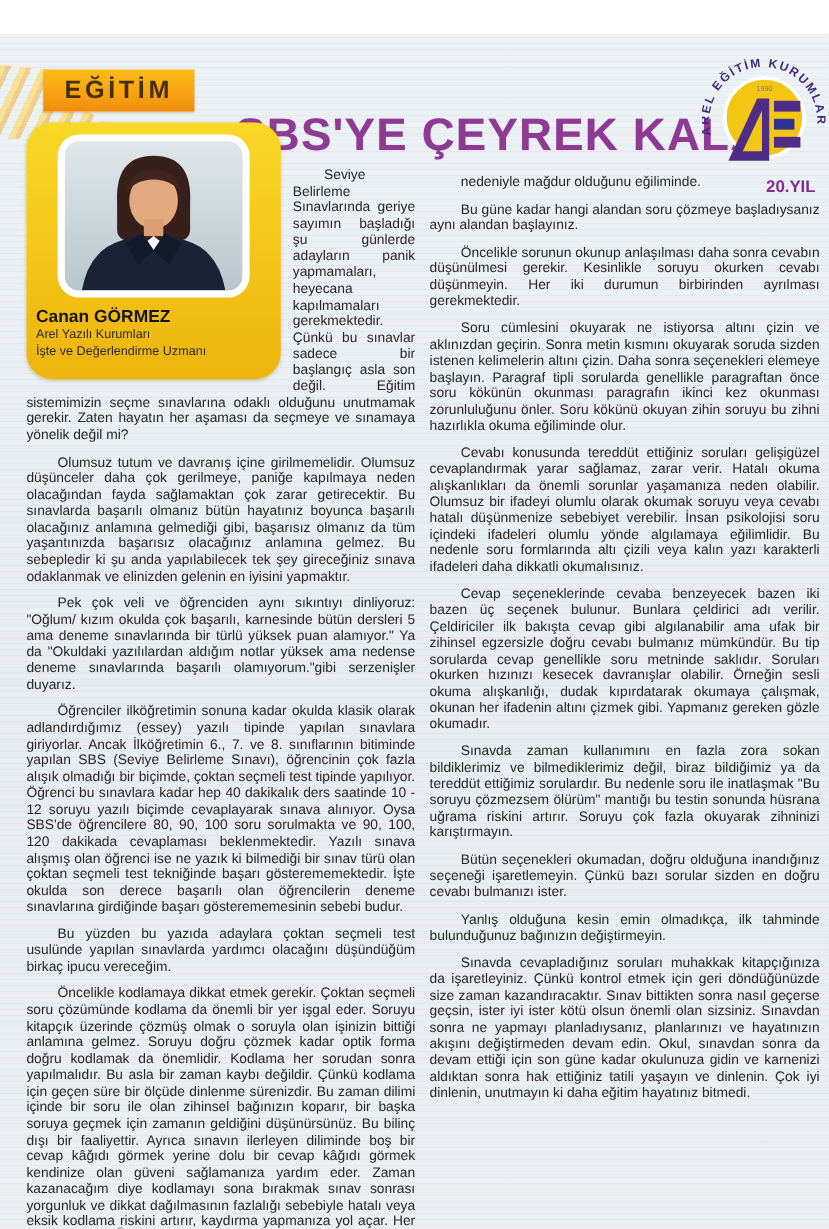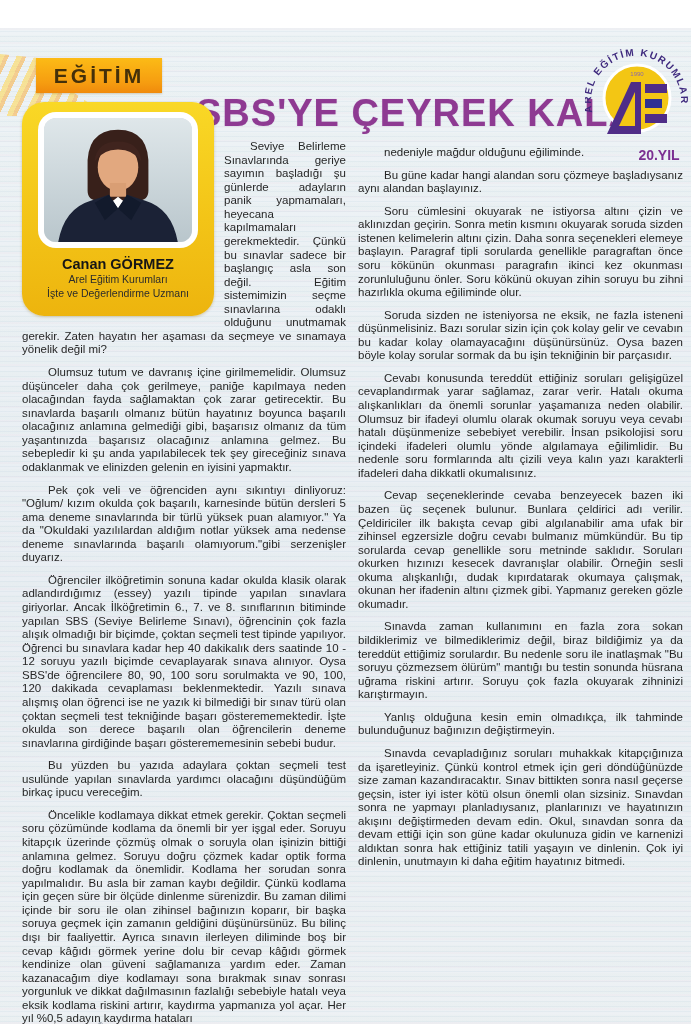--- a/index.html
+++ b/index.html
@@ -35,23 +35,23 @@
 
   .columns { position:absolute; top:60px; left:22px; width:661px; bottom:42px; display:flex; gap:12px; }
   .col { font-size:11.5px; line-height:1.18; text-align:justify; }
   .col-left  { width:324px; }
   .col-right { width:325px; padding-top:58px; }
   .col p { margin:0 0 9px 0; text-indent:26px; }
   .col-left > p:nth-of-type(1) { margin-top:52px; }
 
   
   .author-card {
-    float:left; width:192px; height:214px; margin:14px 10px 8px 0;
+    float:left; width:212px; height:214px; margin:14px 10px 8px 0;
     background:linear-gradient(180deg,#f9d826 0%, #f3c417 55%, #edb40e 100%);
-    border-radius:22px; padding:10px 8px 5px; text-align:center;
+    border-radius:22px; padding:10px 8px 5px; 
     box-shadow:0 1px 3px rgba(140,100,0,.3);
   }
   .photo-frame { background:#fff; border-radius:18px; width:160px; height:136px; margin:0 auto 7px; padding:6px; }
   .photo { width:100%; height:100%; border-radius:12px; overflow:hidden; background:#cfd8dd; }
   .photo svg { display:block; width:100%; height:100%; }
   .author-name { font-size:14.5px; font-weight:bold; color:#161616; line-height:1.25; text-indent:0; }
   .author-org  { font-size:10.5px; color:#2c2c2c; line-height:1.3; }
   .author-role { font-size:10.5px; color:#2c2c2c; line-height:1.3; }
 
   .footer { position:absolute; left:36px; bottom:16px; font-size:12.5px; color:#5d6b78; letter-spacing:.5px;text-align:center; }
@@ -112,41 +112,42 @@
               <path d="M50,44 Q52,24 73,24 Q94,24 96,44 Q88,32 73,32 Q58,32 50,44 Z" fill="#40241e"></path>
               <rect x="65" y="66" width="16" height="14" fill="#d99e74"></rect>
               <path d="M73,80 L54,96 L92,96 Z" fill="#ffffff"></path>
               <path d="M14,126 Q20,92 46,84 L64,78 L73,92 L82,78 L100,84 Q126,92 132,126 Z" fill="#1b2236"></path>
               <path d="M64,78 L73,92 L60,104 L50,86 Z" fill="#121a2c"></path>
               <path d="M82,78 L73,92 L86,104 L96,86 Z" fill="#121a2c"></path>
             </svg>
           </div>
         </div>
         <div class="author-name">Canan GÖRMEZ</div>
-        <div class="author-org">Arel Eğitim Kurumları</div>
+        <div class="author-org">Arel Yazılı Kurumları</div>
         <div class="author-role">İşte ve Değerlendirme Uzmanı</div>
       </div>
 
     <p>Seviye Belirleme Sınavlarında geriye sayımın başladığı şu günlerde adayların panik yapmamaları, heyecana kapılmamaları gerekmektedir. Çünkü bu sınavlar sadece bir başlangıç asla son değil. Eğitim sistemimizin seçme sınavlarına odaklı olduğunu unutmamak gerekir. Zaten hayatın her aşaması da seçmeye ve sınamaya yönelik değil mi?</p>
         <p>Olumsuz tutum ve davranış içine girilmemelidir. Olumsuz düşünceler daha çok gerilmeye, paniğe kapılmaya neden olacağından fayda sağlamaktan çok zarar getirecektir. Bu sınavlarda başarılı olmanız bütün hayatınız boyunca başarılı olacağınız anlamına gelmediği gibi, başarısız olmanız da tüm yaşantınızda başarısız olacağınız anlamına gelmez. Bu sebepledir ki şu anda yapılabilecek tek şey gireceğiniz sınava odaklanmak ve elinizden gelenin en iyisini yapmaktır.</p>
         <p>Pek çok veli ve öğrenciden aynı sıkıntıyı dinliyoruz: "Oğlum/ kızım okulda çok başarılı, karnesinde bütün dersleri 5 ama deneme sınavlarında bir türlü yüksek puan alamıyor." Ya da "Okuldaki yazılılardan aldığım notlar yüksek ama nedense deneme sınavlarında başarılı olamıyorum."gibi serzenişler duyarız.</p>
         <p>Öğrenciler ilköğretimin sonuna kadar okulda klasik olarak adlandırdığımız (essey) yazılı tipinde yapılan sınavlara giriyorlar. Ancak İlköğretimin 6., 7. ve 8. sınıflarının bitiminde yapılan SBS (Seviye Belirleme Sınavı), öğrencinin çok fazla alışık olmadığı bir biçimde, çoktan seçmeli test tipinde yapılıyor. Öğrenci bu sınavlara kadar hep 40 dakikalık ders saatinde 10 - 12 soruyu yazılı biçimde cevaplayarak sınava alınıyor. Oysa SBS'de öğrencilere 80, 90, 100 soru sorulmakta ve 90, 100, 120 dakikada cevaplaması beklenmektedir. Yazılı sınava alışmış olan öğrenci ise ne yazık ki bilmediği bir sınav türü olan çoktan seçmeli test tekniğinde başarı gösterememektedir. İşte okulda son derece başarılı olan öğrencilerin deneme sınavlarına girdiğinde başarı gösterememesinin sebebi budur.</p>
         <p>Bu yüzden bu yazıda adaylara çoktan seçmeli test usulünde yapılan sınavlarda yardımcı olacağını düşündüğüm birkaç ipucu vereceğim.</p>
         <p>Öncelikle kodlamaya dikkat etmek gerekir. Çoktan seçmeli soru çözümünde kodlama da önemli bir yer işgal eder. Soruyu kitapçık üzerinde çözmüş olmak o soruyla olan işinizin bittiği anlamına gelmez. Soruyu doğru çözmek kadar optik forma doğru kodlamak da önemlidir. Kodlama her sorudan sonra yapılmalıdır. Bu asla bir zaman kaybı değildir. Çünkü kodlama için geçen süre bir ölçüde dinlenme sürenizdir. Bu zaman dilimi içinde bir soru ile olan zihinsel bağınızın koparır, bir başka soruya geçmek için zamanın geldiğini düşünürsünüz. Bu bilinç dışı bir faaliyettir. Ayrıca sınavın ilerleyen diliminde boş bir cevap kâğıdı görmek yerine dolu bir cevap kâğıdı görmek kendinize olan güveni sağlamanıza yardım eder. Zaman kazanacağım diye kodlamayı sona bırakmak sınav sonrası yorgunluk ve dikkat dağılmasının fazlalığı sebebiyle hatalı veya eksik kodlama riskini artırır, kaydırma yapmanıza yol açar. Her yıl %0,5 adayın kaydırma hataları</p>
       </div>
 
     <div class="col col-right">
 
     <p>nedeniyle mağdur olduğunu eğiliminde.</p>
         <p>Bu güne kadar hangi alandan soru çözmeye başladıysanız aynı alandan başlayınız.</p>
+        <p>Öncelikle sorunun okunup anlaşılması daha sonra cevabın düşünülmesi gerekir. Kesinlikle soruyu okurken cevabı düşünmeyin. Her iki durumun birbirinden ayrılması gerekmektedir.</p>
         <p>Soru cümlesini okuyarak ne istiyorsa altını çizin ve aklınızdan geçirin. Sonra metin kısmını okuyarak soruda sizden istenen kelimelerin altını çizin. Daha sonra seçenekleri elemeye başlayın. Paragraf tipli sorularda genellikle paragraftan önce soru kökünün okunması paragrafın ikinci kez okunması zorunluluğunu önler. Soru kökünü okuyan zihin soruyu bu zihni hazırlıkla okuma eğiliminde olur.</p>
-        <p>Soruda sizden ne isteniyorsa ne eksik, ne fazla isteneni düşünmelisiniz. Bazı sorular sizin için çok kolay gelir ve cevabın bu kadar kolay olamayacağını düşünürsünüz. Oysa bazen böyle kolay sorular sormak da bu işin tekniğinin bir parçasıdır.</p>
         <p>Cevabı konusunda tereddüt ettiğiniz soruları gelişigüzel cevaplandırmak yarar sağlamaz, zarar verir. Hatalı okuma alışkanlıkları da önemli sorunlar yaşamanıza neden olabilir. Olumsuz bir ifadeyi olumlu olarak okumak soruyu veya cevabı hatalı düşünmenize sebebiyet verebilir. İnsan psikolojisi soru içindeki ifadeleri olumlu yönde algılamaya eğilimlidir. Bu nedenle soru formlarında altı çizili veya kalın yazı karakterli ifadeleri daha dikkatli okumalısınız.</p>
         <p>Cevap seçeneklerinde cevaba benzeyecek bazen iki bazen üç seçenek bulunur. Bunlara çeldirici adı verilir. Çeldiriciler ilk bakışta cevap gibi algılanabilir ama ufak bir zihinsel egzersizle doğru cevabı bulmanız mümkündür. Bu tip sorularda cevap genellikle soru metninde saklıdır. Soruları okurken hızınızı kesecek davranışlar olabilir. Örneğin sesli okuma alışkanlığı, dudak kıpırdatarak okumaya çalışmak, okunan her ifadenin altını çizmek gibi. Yapmanız gereken gözle okumadır.</p>
         <p>Sınavda zaman kullanımını en fazla zora sokan bildiklerimiz ve bilmediklerimiz değil, biraz bildiğimiz ya da tereddüt ettiğimiz sorulardır. Bu nedenle soru ile inatlaşmak "Bu soruyu çözmezsem ölürüm" mantığı bu testin sonunda hüsrana uğrama riskini artırır. Soruyu çok fazla okuyarak zihninizi karıştırmayın.</p>
+        <p>Bütün seçenekleri okumadan, doğru olduğuna inandığınız seçeneği işaretlemeyin. Çünkü bazı sorular sizden en doğru cevabı bulmanızı ister.</p>
         <p>Yanlış olduğuna kesin emin olmadıkça, ilk tahminde bulunduğunuz bağınızın değiştirmeyin.</p>
         <p>Sınavda cevapladığınız soruları muhakkak kitapçığınıza da işaretleyiniz. Çünkü kontrol etmek için geri döndüğünüzde size zaman kazandıracaktır. Sınav bittikten sonra nasıl geçerse geçsin, ister iyi ister kötü olsun önemli olan sizsiniz. Sınavdan sonra ne yapmayı planladıysanız, planlarınızı ve hayatınızın akışını değiştirmeden devam edin. Okul, sınavdan sonra da devam ettiği için son güne kadar okulunuza gidin ve karnenizi aldıktan sonra hak ettiğiniz tatili yaşayın ve dinlenin. Çok iyi dinlenin, unutmayın ki daha eğitim hayatınız bitmedi.</p>
       </div>
 
   </div>
 
   <div class="footer">
     <span class="mag">ATAKENT</span><sup>®</sup><span class="sep">»</span><span>Mayıs</span><span class="sep">»</span><span>60</span>
   </div>
 

